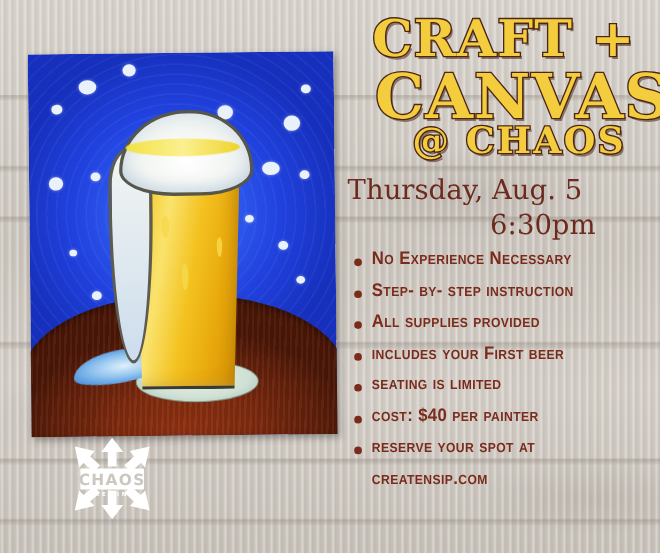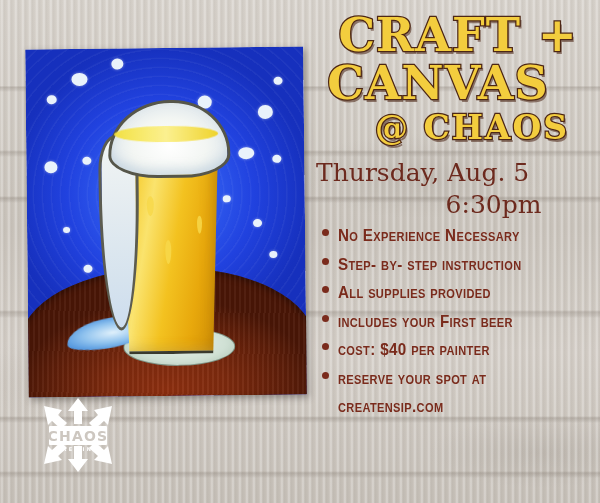--- a/index.html
+++ b/index.html
@@ -122,53 +122,53 @@
     border-radius:50%;
     filter:blur(.4px);
     opacity:.95;
   }
   .drip{
     position:absolute;background:#f7d84a;border-radius:50% 50% 50% 50%/40% 40% 60% 60%;
     opacity:.85;
   }
 
   
-  .logo-chaos{position:absolute;left:36px;top:398px;width:61px;height:74px;}
+  .logo-chaos{position:absolute;left:60px;top:398px;width:61px;height:74px;}
   .logo-sip{position:absolute;left:168px;top:398px;width:110px;height:76px;}
 
   
   .right{position:absolute;left:316px;top:0;width:284px;height:503px;}
 
   .title{
     font-family:"DejaVu Serif", serif;
     font-weight:700;
     color:#f3cd3e;
     letter-spacing:1px;
     text-align:center;
     line-height:.94;
     -webkit-text-stroke:2.5px #4d2715;
     paint-order:stroke fill;
     text-shadow:2px 3px 0 rgba(77,39,21,.55);
   }
   .t1{position:absolute;left:0;top:14px;width:284px;font-size:46px;text-align:center;}
-  .t2{position:absolute;left:0;top:62px;width:244px;font-size:46px;}
+  .t2{position:absolute;left:0;top:62px;width:244px;font-size:56px;padding-left:25px;}
   .t3{position:absolute;left:0;top:112px;width:312px;font-size:33px;letter-spacing:2px;}
 
   .date{
     position:absolute;left:0;top:158px;width:284px;text-align:left;
     font-family:"DejaVu Serif", serif;font-size:25px;color:#6d2a1e;
   }
   .time{
     position:absolute;left:0;top:190px;width:319px;text-align:center;
     font-family:"DejaVu Serif", serif;font-size:25px;color:#6d2a1e;padding-left:18px;
   }
 
   .bullets{position:absolute;left:6px;top:226px;width:278px;}
   .bullet{
-    display:flex;align-items:center;gap:9px;margin-bottom:9.5px;
+    display:flex;align-items:flex-end;gap:9px;margin-bottom:9.5px;
   }
   .bullet .dotb{
     width:7px;height:7px;border-radius:50%;background:#7a2b1c;flex:0 0 auto;
     position:relative;top:-3px;
   }
   .bullet .txt{
     font-family:"Liberation Sans Narrow","Liberation Sans", sans-serif;
     font-weight:700;
     font-size:16.5px;
     font-variant:small-caps;
@@ -267,20 +267,24 @@
       <div class="bullet">
         <span class="dotb"></span>
         <span class="txt">All supplies provided</span>
       </div>
       <div class="bullet">
         <span class="dotb"></span>
         <span class="txt">includes your First beer</span>
       </div>
       <div class="bullet">
         <span class="dotb"></span>
+        <span class="txt">seating is limited</span>
+      </div>
+      <div class="bullet">
+        <span class="dotb"></span>
         <span class="txt">cost: $40 per painter</span>
       </div>
       <div class="bullet">
         <span class="dotb"></span>
         <span class="txt">reserve your spot at</span>
       </div>
       <div class="cont">creatensip.com</div>
     </div>
 
   </div>

